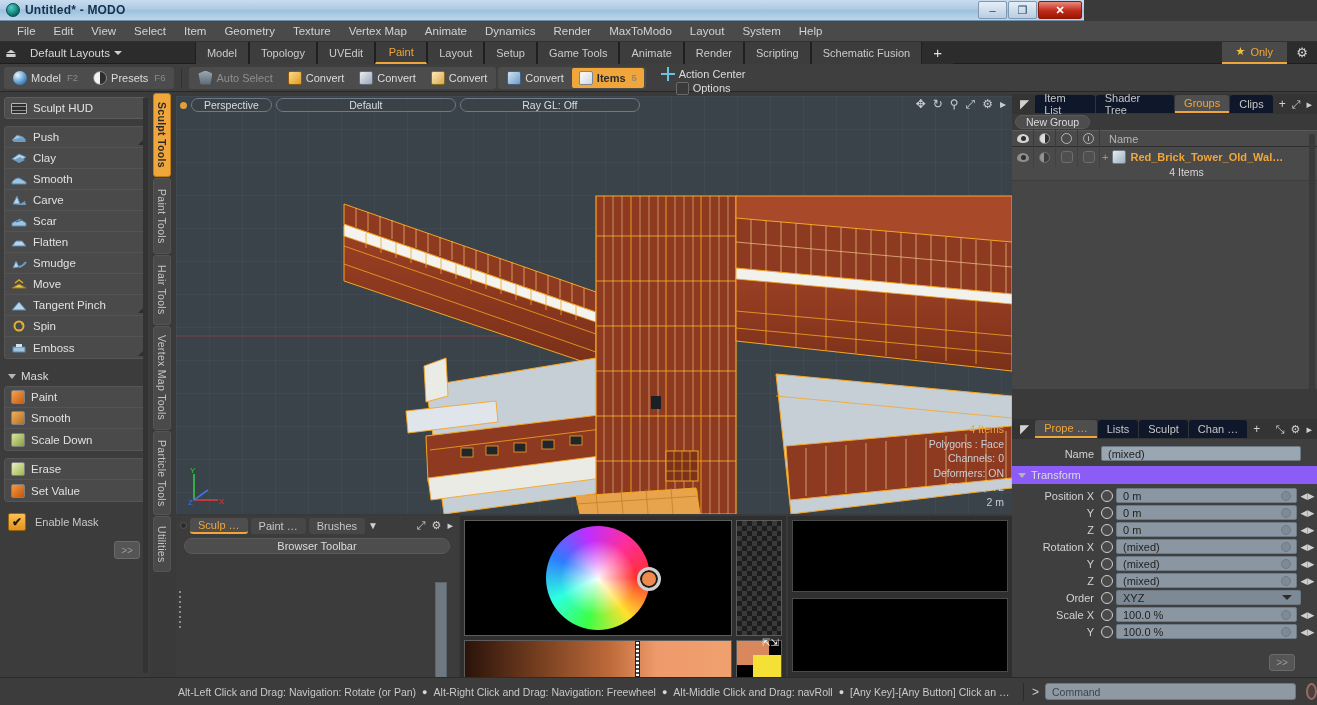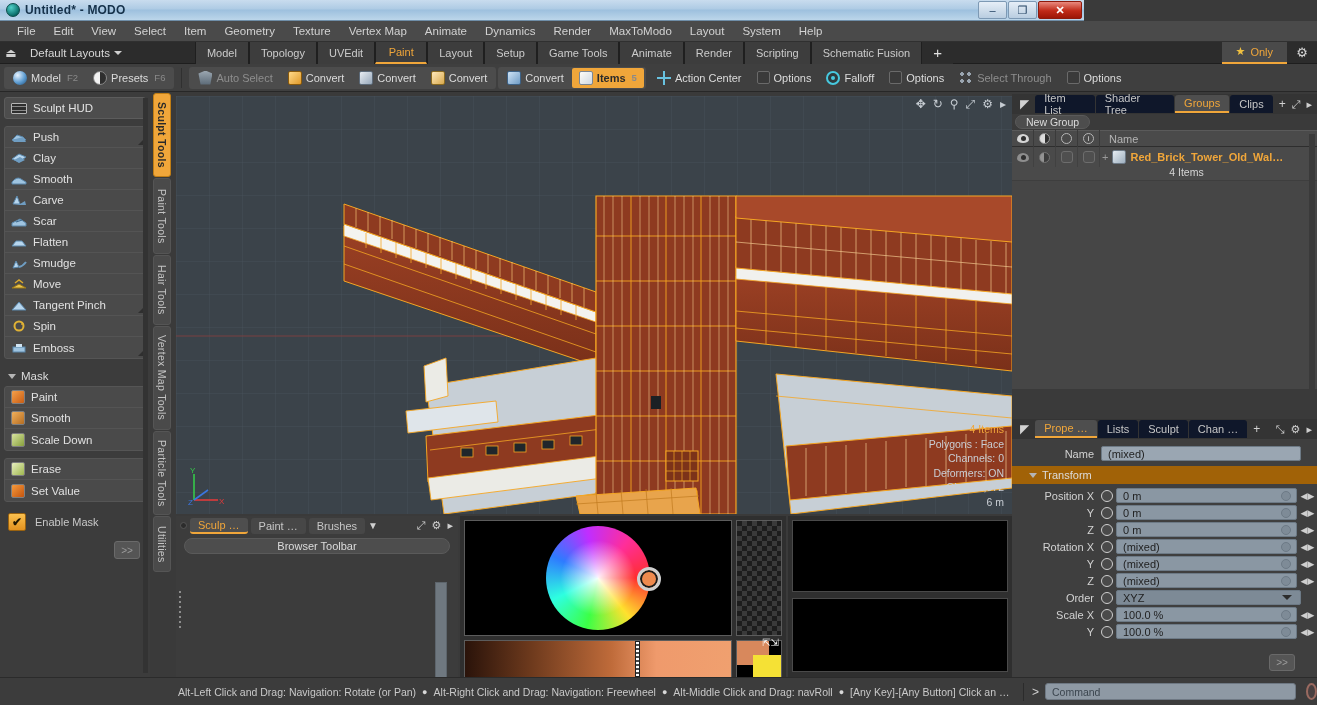--- a/index.html
+++ b/index.html
@@ -73,21 +73,21 @@
   .star { color:#f0c040; font-size:11px;}
   .gear-btn { width:30px; height:22px; display:flex;align-items:center;justify-content:center;color:#d5d5d5;font-size:13px;}
 
   
   .toolbar {
     position:absolute; left:0; top:64px; width:1317px; height:28px;
     background:#3f3f3f; border-bottom:1px solid #272727;
     display:flex; align-items:center; padding:0 4px; gap:2px;
   }
   .tb-group { display:flex; align-items:center; background:#4c4c4c; border-radius:3px; height:22px; padding:0 2px; gap:1px;}
-  .tb-group.flat { background:transparent; }
+  .tb-group.flat { background:transparent;flex-direction:column; }
   .tb-btn {
     display:flex; align-items:center; gap:4px; height:20px; padding:0 7px;
     font-size:11px; color:#dcdcdc; border-radius:2px;
   }
   .tb-btn.sel { background:#f0a63a; color:#2b2b2b; font-weight:bold;}
   .tb-btn.dim { color:#8e8e8e; }
   .tb-key { color:#8a8a8a; font-size:9.5px; margin-left:2px;}
   .tb-sep { width:1px; height:20px; background:#303030; margin:0 5px;}
   .ico { width:14px; height:14px; border-radius:2px; display:inline-block; flex:0 0 auto;}
   .ico-sphere { background: radial-gradient(circle at 33% 30%, #e8f4ff, #5c9bd0 55%, #1d4b76); border-radius:50%;}
@@ -200,21 +200,21 @@
   
   .props { position:absolute; left:0; top:325px; width:305px; height:258px; background:#3f3f3f;}
   .prop-row { display:flex; align-items:center; height:17px; padding:0 2px; gap:3px;}
   .prop-label { width:84px; text-align:right; font-size:11px; color:#d2d2d2; padding-right:4px;}
   .prop-knob { width:12px;height:12px;border-radius:50%;border:1px solid #cfcfcf;background:#4a4a4a;}
   .prop-field { flex:1; height:15px; background:#8a97a3; border:1px solid #6d7a86; border-radius:2px;
                 display:flex; align-items:center; padding-left:6px; font-size:11px; color:#1f1f1f; position:relative;}
   .prop-field.name { background:#9aa6b2; }
   .prop-orb { position:absolute; right:5px; width:10px;height:10px;border-radius:50%;background:#7e8b97;border:1px solid #6d7a86;}
   .prop-spin { width:15px;height:14px; display:flex; align-items:center; justify-content:center; color:#cfcfcf; font-size:9px;}
-  .prop-section { display:flex; align-items:center; gap:5px; height:18px; padding-left:17px; background:#a16207; font-size:11px; color:#dcdcdc;}
+  .prop-section { display:flex; align-items:center; gap:5px; height:18px; padding-left:6px; background:#8b5cf6; font-size:11px; color:#dcdcdc;}
   .prop-caret { margin-left:auto; margin-right:8px; width:0;height:0;border-left:5px solid transparent;border-right:5px solid transparent;border-top:5px solid #2c2c2c;}
   .props-dd { position:absolute; right:22px; bottom:6px; width:26px;height:17px;background:#555;border:1px solid #696969;border-radius:3px;
               display:flex;align-items:center;justify-content:center;color:#9b9b9b;font-size:10px;}
 
   
   .browser { position:absolute; left:176px; top:516px; width:282px; height:161px; background:#3c3c3c;}
   .br-tabs { display:flex; align-items:center; height:19px; padding-left:4px; gap:3px;}
   .br-dot { width:7px;height:7px;border-radius:50%;background:#2c2c2c;border:1px solid #555;}
   .btab { padding:0 8px; height:16px; display:flex;align-items:center; font-size:11px; color:#c6c6c6; background:#474747; border-radius:3px;}
   .btab.active { color:#f0a63a; border-bottom:2px solid #f0a63a; background:#4e4e4e;}
@@ -610,36 +610,42 @@
       <g stroke="#c07a1e" stroke-width="0.7" fill="none">
         <path d="M400 408 L523 400 M420 396 L422 418 M445 394 L447 418 M470 393 L472 418 M495 392 L497 418"></path>
       </g>
       <rect x="490" y="355" width="32" height="30" fill="#7c3319" stroke="#f5a623"></rect>
       <g stroke="#f5a623" stroke-width="0.7" fill="none">
         <path d="M498 355 L498 385 M506 355 L506 385 M514 355 L514 385 M490 365 L522 365 M490 375 L522 375"></path>
       </g>
       <path d="M230 315 L320 305 L322 326 L232 337 Z" fill="#dfe5ea" stroke="#f5a623" stroke-width="0.9"></path>
     </svg>
 
+    <div class="vp-header">
+      <div class="vp-dot"></div>
+      <div class="vp-pill">Perspective</div>
+      <div class="vp-pill wide">Default</div>
+      <div class="vp-pill wide">Ray GL: Off</div>
+    </div>
     <div class="vp-nav">
       <span>✥</span>
       <span>↻</span>
       <span>⚲</span>
       <span>⤢</span>
       <span>⚙</span>
       <span>▸</span>
     </div>
 
     <div class="vp-info">
       <div class="hl">4 Items</div>
       <div>Polygons : Face</div>
       <div>Channels: 0</div>
       <div>Deformers: ON</div>
       <div>GL: 496,372</div>
-      <div>6 m</div>
+      <div>2 m</div>
     </div>
 
     <svg class="axis" viewBox="0 0 40 40">
       <line x1="8" y1="34" x2="8" y2="8" stroke="#35c94a" stroke-width="1.6"></line>
       <line x1="8" y1="34" x2="32" y2="34" stroke="#e03a3a" stroke-width="1.6"></line>
       <line x1="8" y1="34" x2="22" y2="24" stroke="#3a76e0" stroke-width="1.6"></line>
       <text x="4" y="7" fill="#35c94a" font-size="8" font-family="Liberation Sans, sans-serif">Y</text>
       <text x="33" y="38" fill="#e03a3a" font-size="8" font-family="Liberation Sans, sans-serif">X</text>
       <text x="2" y="39" fill="#3a76e0" font-size="8" font-family="Liberation Sans, sans-serif">Z</text>
     </svg>

